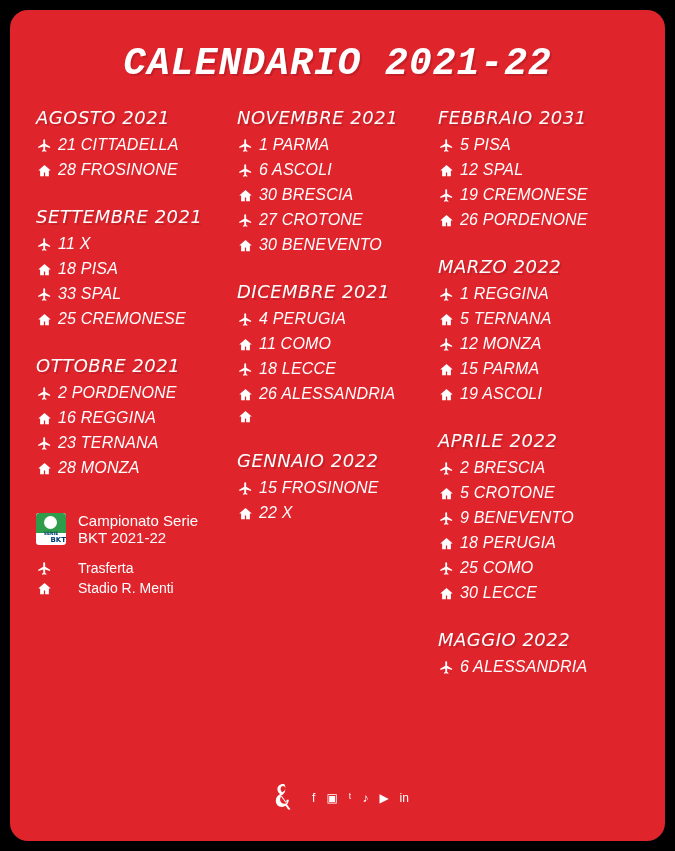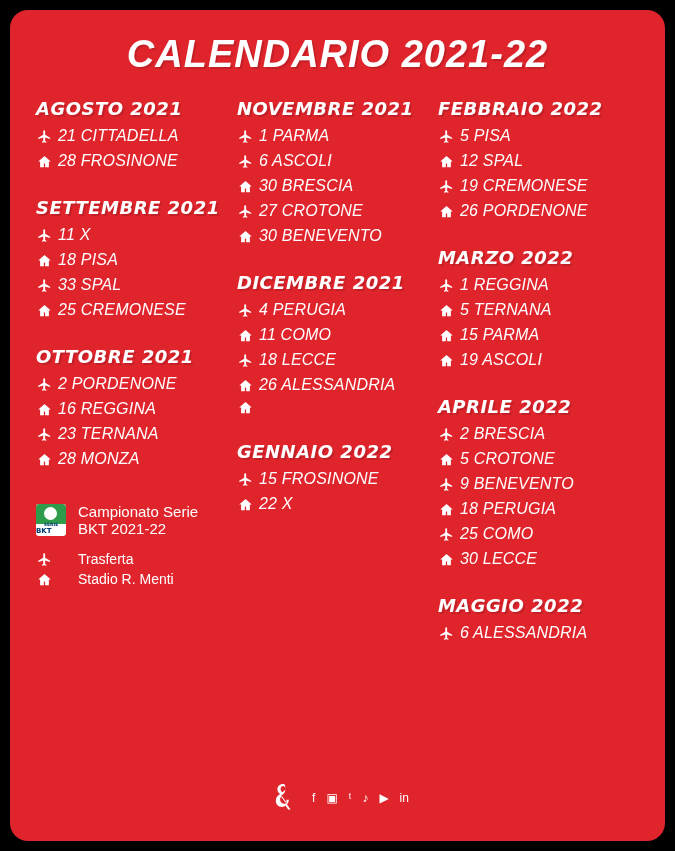--- a/index.html
+++ b/index.html
@@ -24,41 +24,41 @@
     box-sizing: border-box;
     overflow: hidden;
   }
   .title {
     text-align: center;
     color: #ffffff;
     font-size: 38px;
     font-weight: bold;
     letter-spacing: 1px;
     font-style: italic;
-    margin-top: 23px;
-    font-family: Liberation Sans, sans-serif;
+    margin-top: 32px;
+    font-family: Liberation Mono, monospace;
     text-shadow: 2px 2px 0 rgba(0,0,0,0.12);
   }
   .columns {
     display: flex;
     margin-top: 22px;
     padding: 0 26px;
     box-sizing: border-box;
   }
   .col {
     width: 33.33%;
     box-sizing: border-box;
     padding-right: 8px;
   }
   .month {
     margin-bottom: 26px;
   }
   .month-name {
     color: #ffffff;
-    font-weight: bold;
+    font-weight: normal;
     font-style: italic;
     font-size: 18px;
     letter-spacing: 0.5px;
     font-family: "DejaVu Sans", sans-serif;
     margin-bottom: 7px;
     text-shadow: 2px 2px 0 rgba(0,0,0,0.13);
   }
   .match {
     display: flex;
     align-items: center;
@@ -113,21 +113,21 @@
     position: absolute;
     left: 8px; top: 3px;
     width: 13px; height: 13px;
     border-radius: 50%;
     background: #ffffff;
   }
   .badge .bkt {
     position: absolute;
     left: 0; bottom: 1px;
     width: 100%;
-    text-align: left;
+    text-align: right;
     font-size: 7px;
     font-weight: bold;
     color: #003a70;
     font-family: "DejaVu Sans", sans-serif;
   }
   .badge .serie {
     position: absolute;
     left: 0; bottom: 9px;
     width: 100%;
     text-align: center;
@@ -414,21 +414,21 @@
                 <path fill="#fff" d="M12 3 2 12h3v9h6v-6h2v6h6v-9h3z"></path>
               </svg>
             </span>
           <span class="mtext">22 X</span>
         </div>
       </div>
     </div>
 
     <div class="col">
       <div class="month">
-        <div class="month-name">FEBBRAIO 2022</div>
+        <div class="month-name">FEBBRAIO 2031</div>
         <div class="match">
           <span class="vicon">
               <svg width="17" height="15" viewBox="0 0 24 24">
                 <path fill="#fff" d="M21 16v-2l-8-5V3.5a1.5 1.5 0 0 0-3 0V9l-8 5v2l8-2.5V19l-2 1.5V22l3.5-1 3.5 1v-1.5L13 19v-5.5z"></path>
               </svg>
             </span>
           <span class="mtext">5 PISA</span>
         </div>
         <div class="match">
           <span class="vicon">
@@ -466,20 +466,28 @@
             </span>
           <span class="mtext">1 REGGINA</span>
         </div>
         <div class="match">
           <span class="vicon">
               <svg width="17" height="15" viewBox="0 0 24 24">
                 <path fill="#fff" d="M12 3 2 12h3v9h6v-6h2v6h6v-9h3z"></path>
               </svg>
             </span>
           <span class="mtext">5 TERNANA</span>
+        </div>
+        <div class="match">
+          <span class="vicon">
+              <svg width="17" height="15" viewBox="0 0 24 24">
+                <path fill="#fff" d="M21 16v-2l-8-5V3.5a1.5 1.5 0 0 0-3 0V9l-8 5v2l8-2.5V19l-2 1.5V22l3.5-1 3.5 1v-1.5L13 19v-5.5z"></path>
+              </svg>
+            </span>
+          <span class="mtext">12 MONZA</span>
         </div>
         <div class="match">
           <span class="vicon">
               <svg width="17" height="15" viewBox="0 0 24 24">
                 <path fill="#fff" d="M12 3 2 12h3v9h6v-6h2v6h6v-9h3z"></path>
               </svg>
             </span>
           <span class="mtext">15 PARMA</span>
         </div>
         <div class="match">

